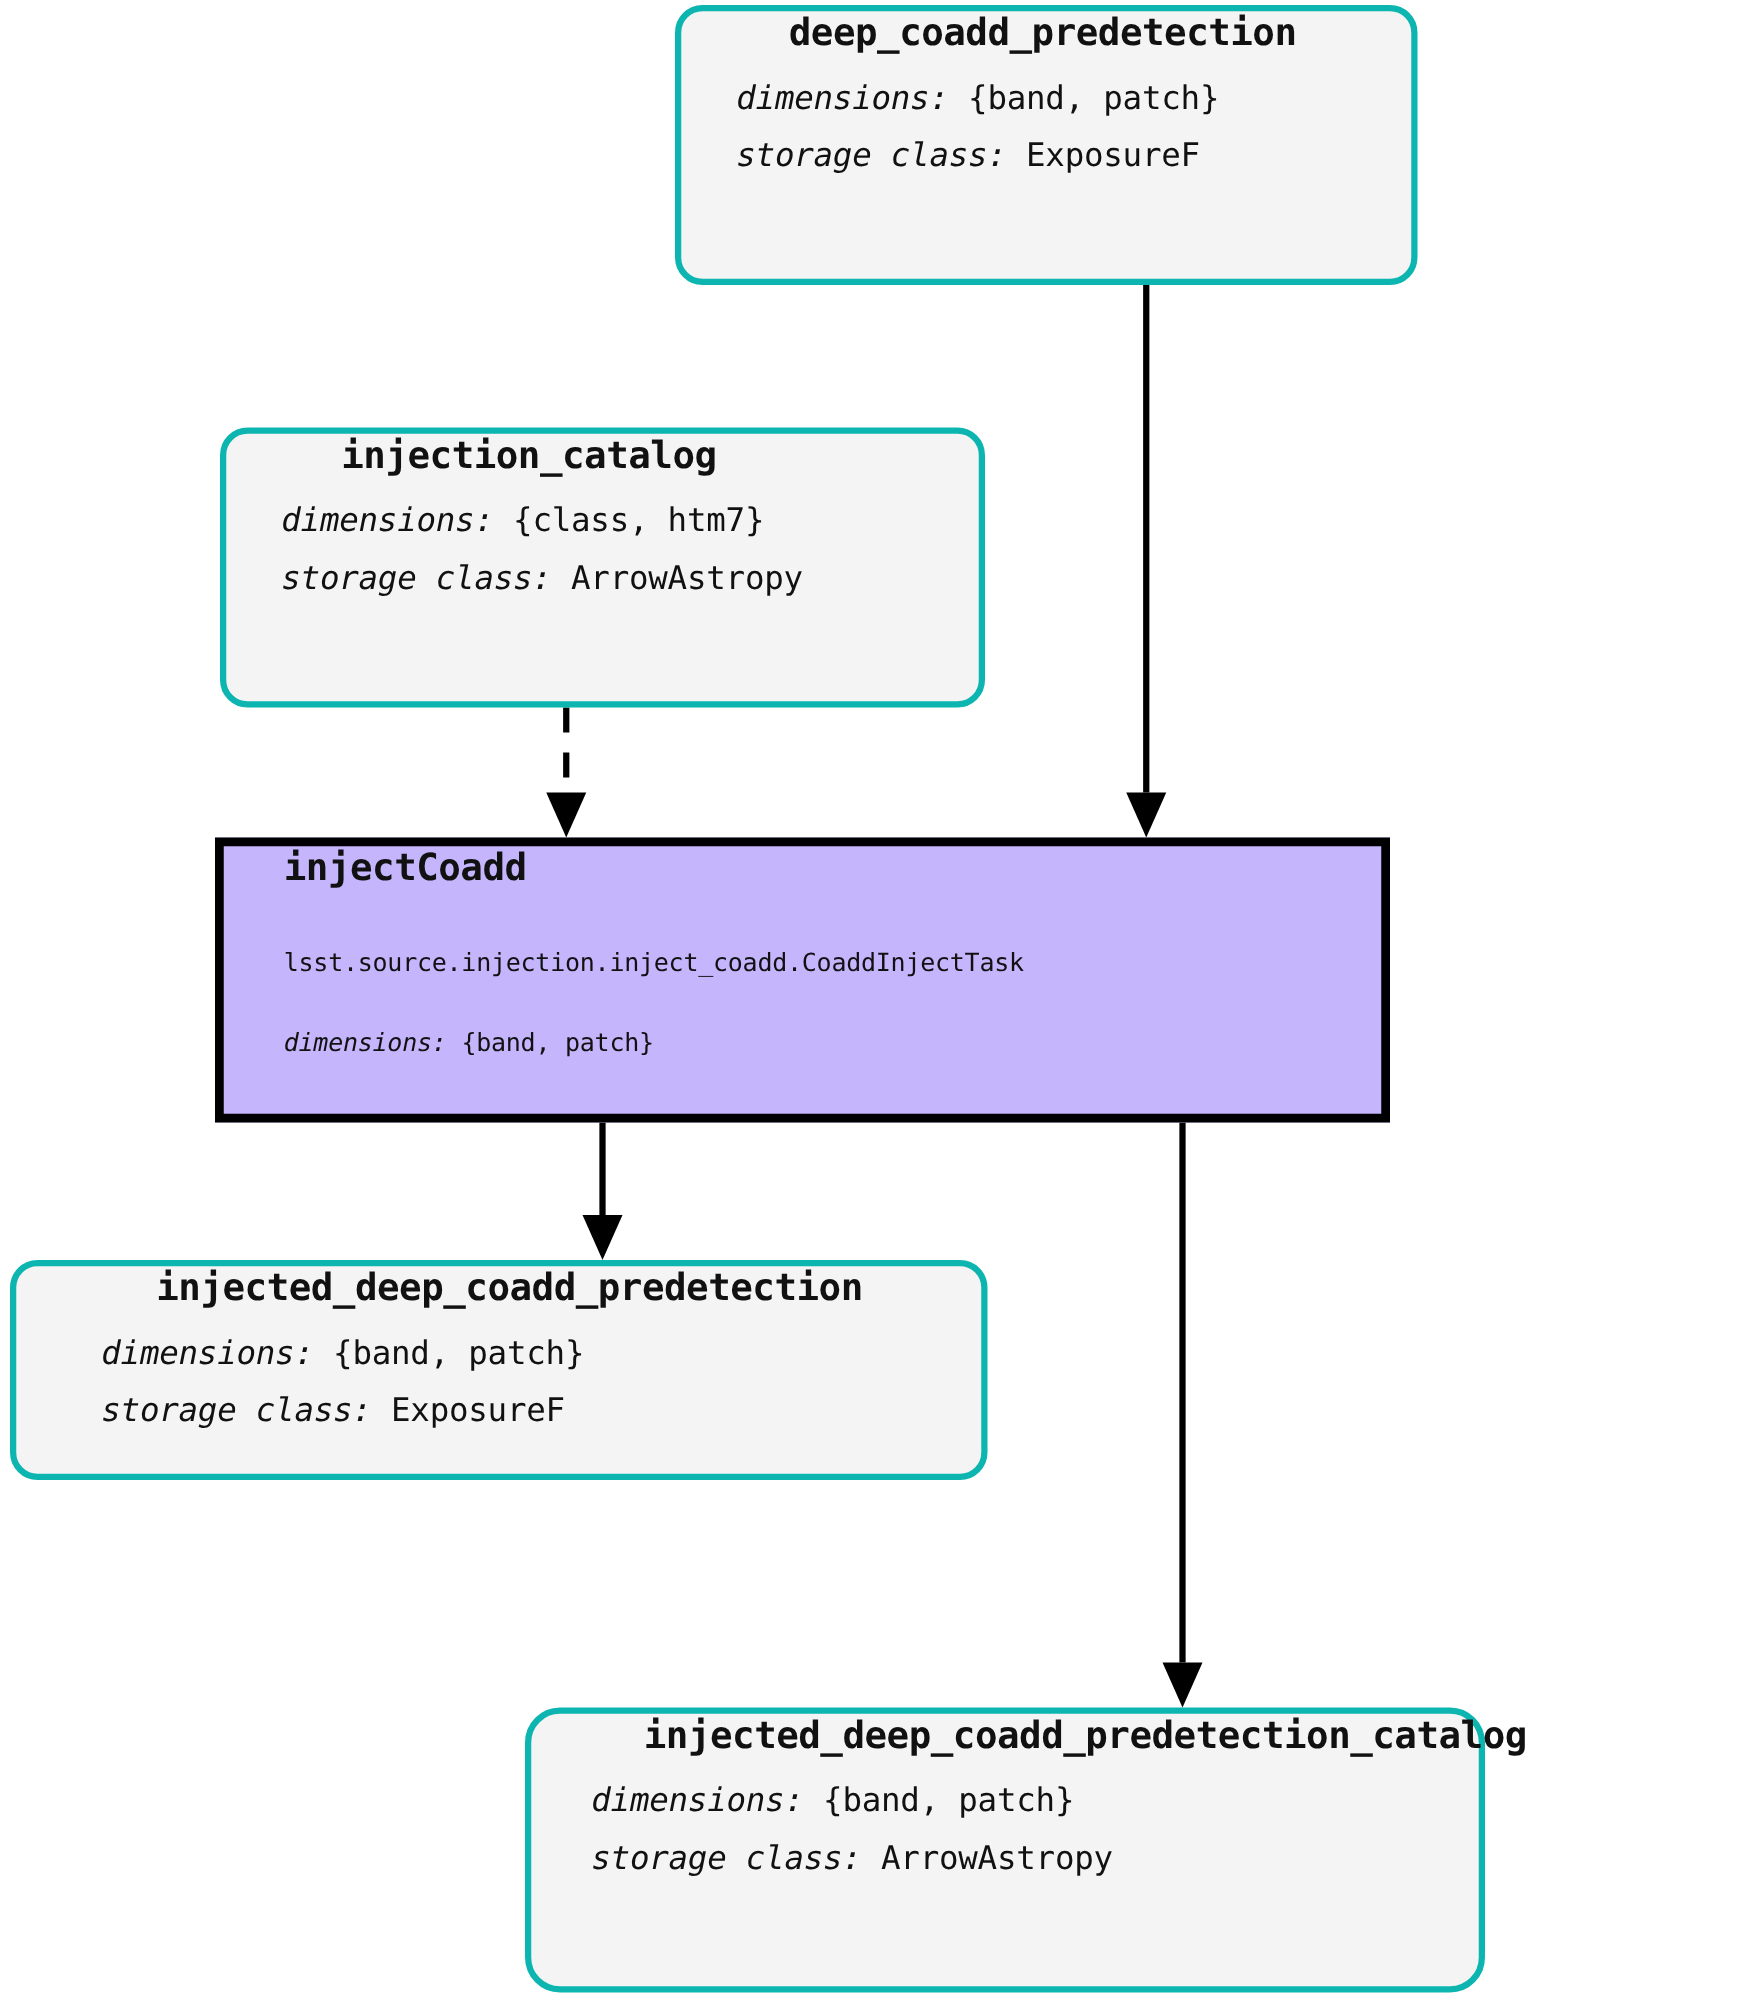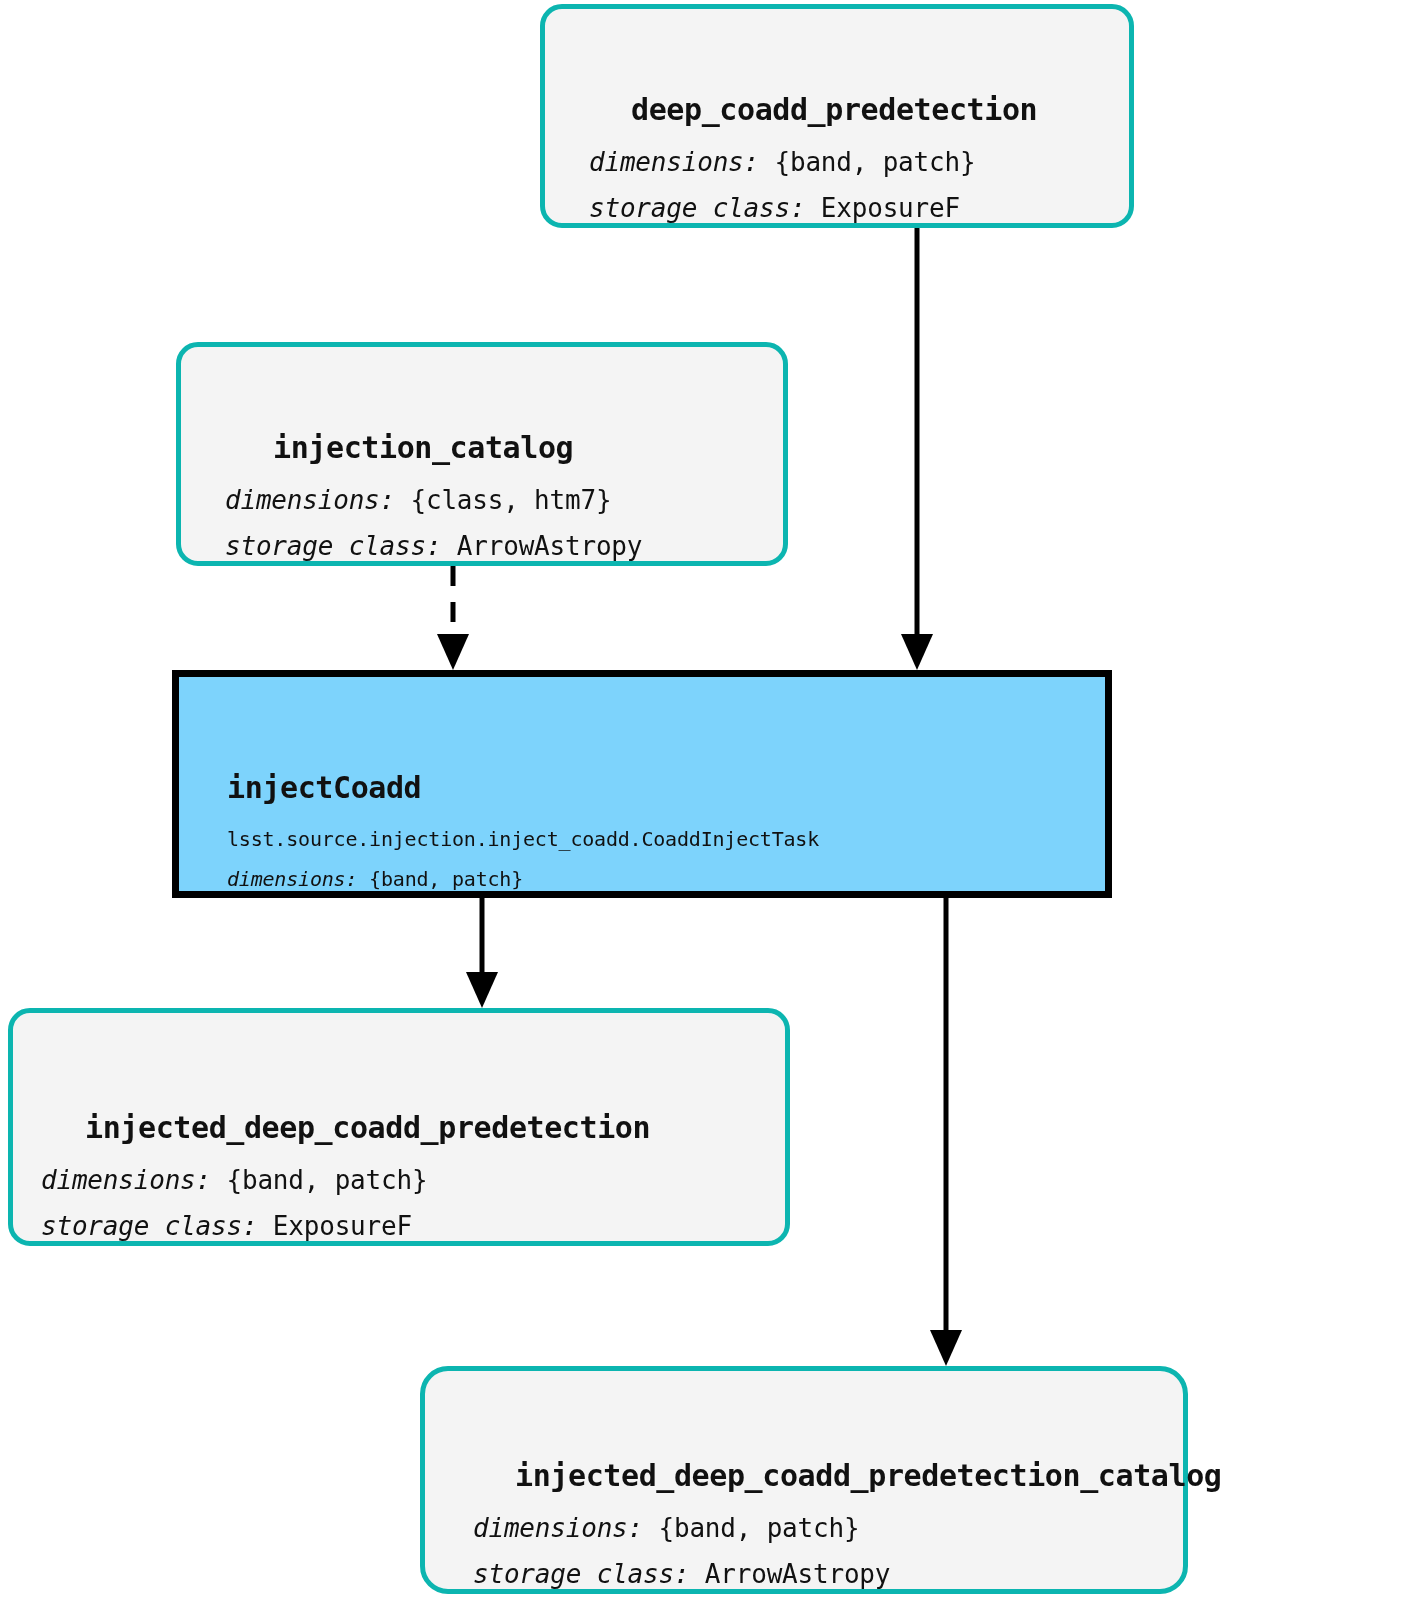--- a/index.html
+++ b/index.html
@@ -31,30 +31,31 @@
     pointer-events: none;
   }
 
   
   .node {
     position: absolute;
     box-sizing: border-box;
     background: #f4f4f4;
     display: flex;
     flex-direction: column;
-    justify-content: flex-end;
+    justify-content: flex-start;
   }
   .node.dataset {
     border: 5px solid #0cb5b0;
     border-radius: 22px;
   }
   .node.task {
     border: 7px solid #000000;
     border-radius: 0;
-    background: #7dd3fc;
+    background: #c4b5fd;
+    gap: 24px;
   }
 
   .node-title {
     font-weight: bold;
     color: #111111;
     white-space: nowrap;
     letter-spacing: -0.4px;
   }
   .node-line {
     color: #111111;
@@ -98,22 +99,22 @@
   }
   #node-injection-catalog {
     left: 176px;  top: 342px;  width: 612px;  height: 224px;
     padding: 0 0 0 44px;
   }
   #node-inject-coadd {
     left: 172px;  top: 670px;  width: 940px;  height: 228px;
     padding: 0 0 0 48px;
   }
   #node-injected-deep-coadd-predetection {
-    left: 8px;    top: 1008px; width: 782px;  height: 238px;
-    padding: 0 0 0 28px;
+    left: 8px;    top: 1008px; width: 782px;  height: 176px;
+    padding: 0 0 0 68px;
   }
   #node-injected-deep-coadd-predetection-catalog {
     left: 420px;  top: 1366px; width: 768px;  height: 228px;
     padding: 0 0 0 48px;
     border-radius: 28px;
   }
 
   
   #node-deep-coadd-predetection .node-title,
   #node-injected-deep-coadd-predetection-catalog .node-title {

